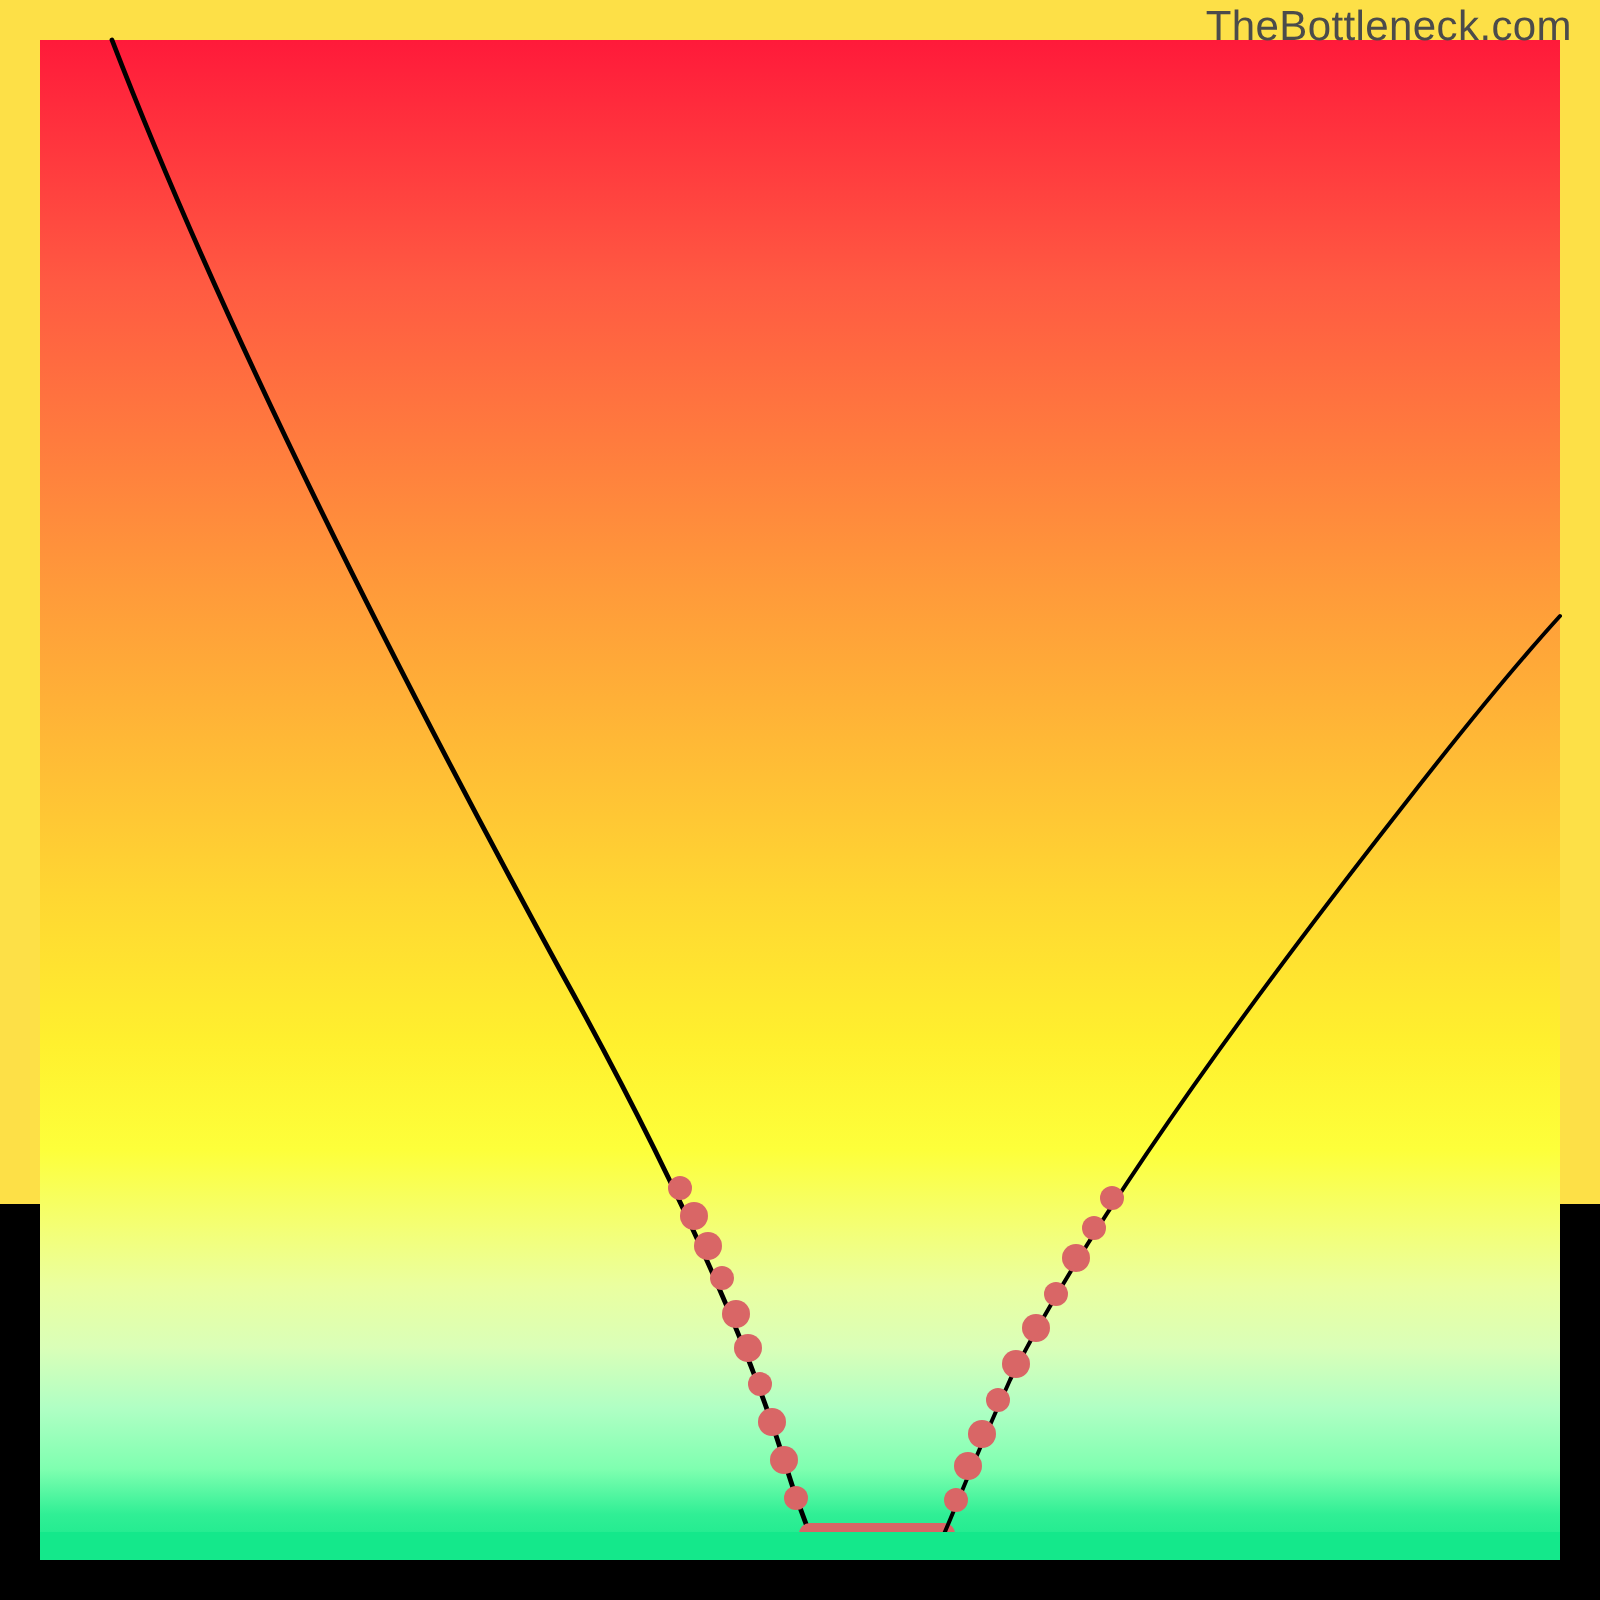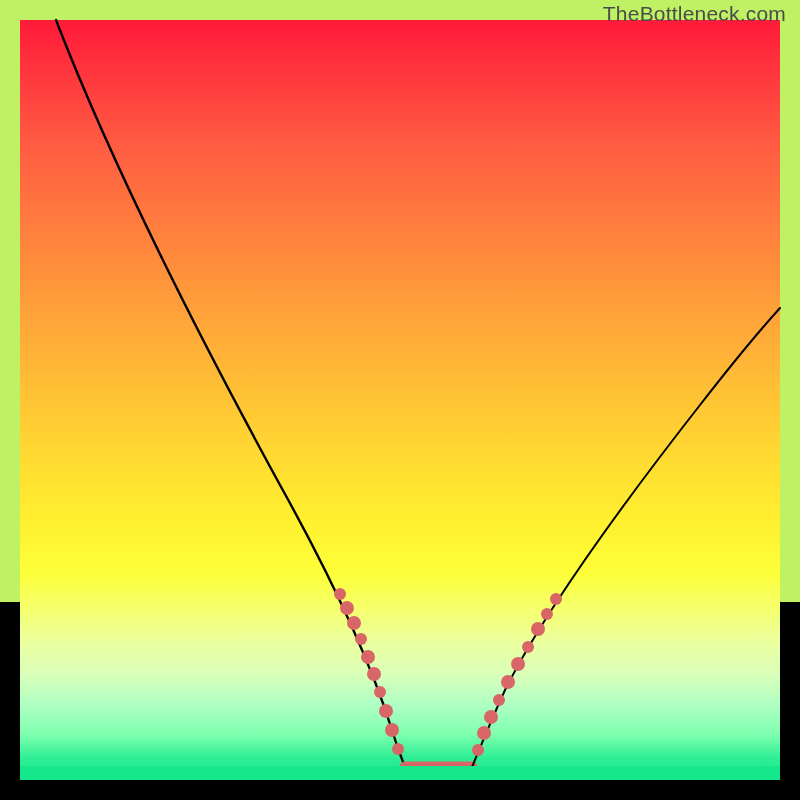--- a/index.html
+++ b/index.html
@@ -9,21 +9,21 @@
     height: 800px;
     background: #000;
     overflow: hidden;
   }
   .frame {
     position: absolute;
     left: 0;
     top: 0;
     width: 800px;
     height: 602px;
-    background: #bef264;
+    background: #fde047;
   }
   .plot {
     position: absolute;
     left: 20px;
     top: 20px;
     width: 760px;
     height: 760px;
     background: linear-gradient(
       to bottom,
       #ff1a3a 0%,

